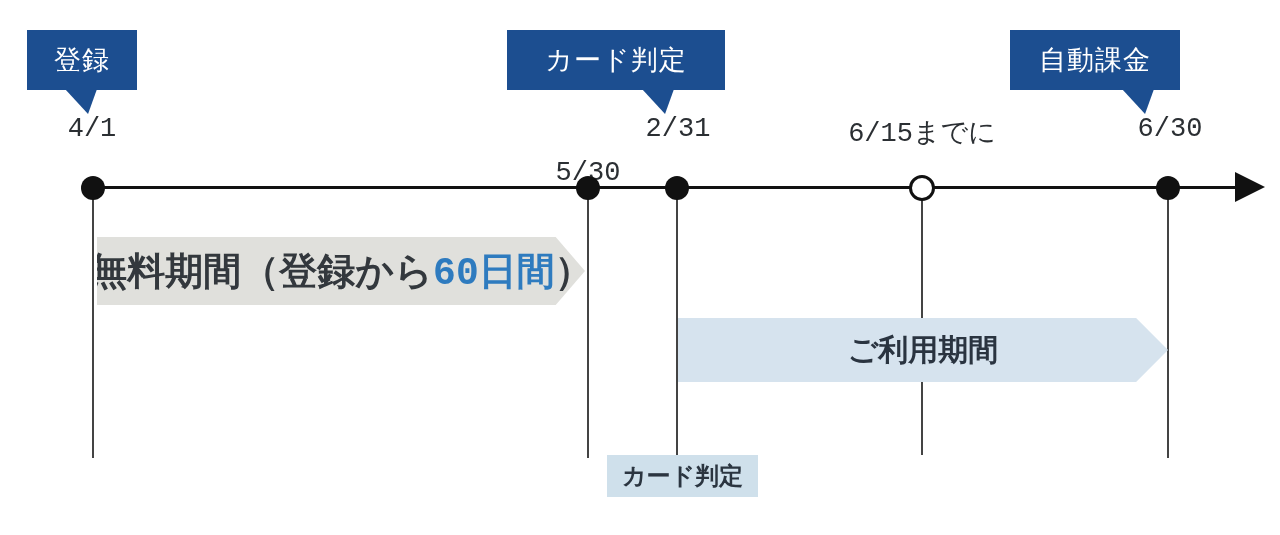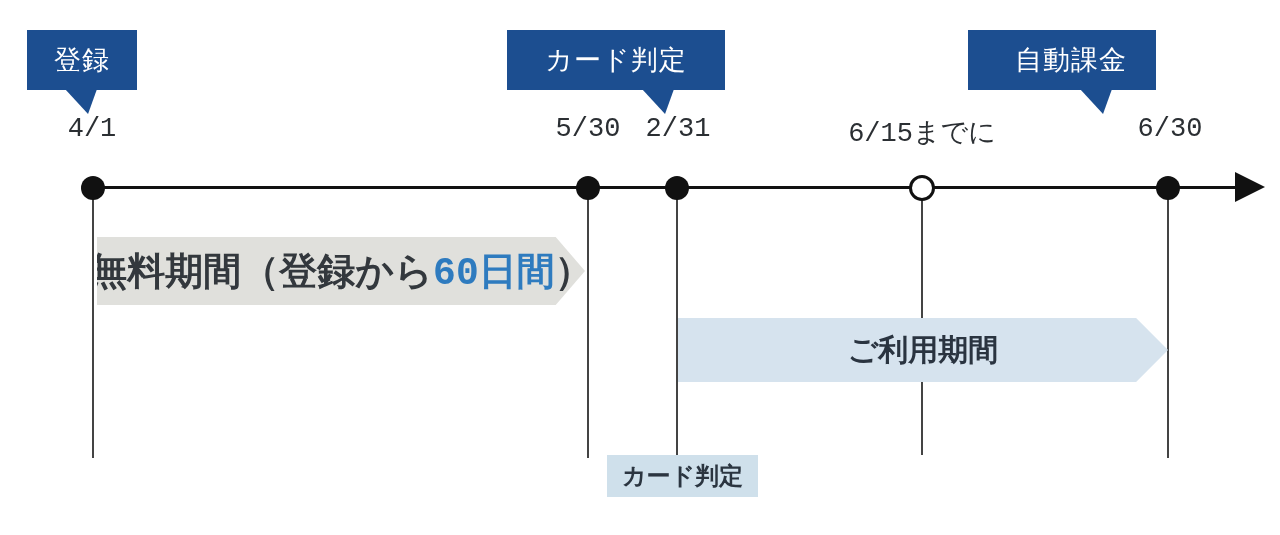--- a/index.html
+++ b/index.html
@@ -14,28 +14,28 @@
     font-size:27px;letter-spacing:1px;
   }
   .bubble .tail{
     position:absolute;bottom:-24px;width:32px;height:25px;background:#1c4e90;
     clip-path:polygon(0 0,100% 0,72% 100%);
   }
   .bubble.b-reg{left:27px;width:110px;}
   .bubble.b-reg .tail{left:38px;}
   .bubble.b-first{left:507px;width:218px;}
   .bubble.b-first .tail{left:135px;}
-  .bubble.b-auto{left:968px;width:170px;padding-left:18px;}
+  .bubble.b-auto{left:1010px;width:170px;}
   .bubble.b-auto .tail{left:112px;}
   
   .date{
     position:absolute;top:114px;transform:translateX(-50%);
     font-size:27px;color:#2b2f33;white-space:nowrap;
   }
-  .d1{left:92px;} .d2{left:588px;} .d3{left:678px;} .d4{left:922px;} .d5{left:1170px;}
+  .d1{left:92px;} .d2{left:588px;margin-top:44px;} .d3{left:678px;} .d4{left:922px;} .d5{left:1170px;}
   
   .axis{position:absolute;left:93px;top:186px;width:1147px;height:3px;background:#111111;}
   .arrowhead{
     position:absolute;left:1235px;top:172px;width:0;height:0;
     border-left:30px solid #111111;border-top:15px solid transparent;border-bottom:15px solid transparent;
   }
   .dot{position:absolute;top:176px;width:24px;height:24px;border-radius:50%;background:#111111;}
   .dot.p1{left:81px;} .dot.p2{left:576px;} .dot.p3{left:665px;} .dot.p5{left:1156px;}
   .dot.open{
     left:909px;top:175px;width:26px;height:26px;box-sizing:border-box;

